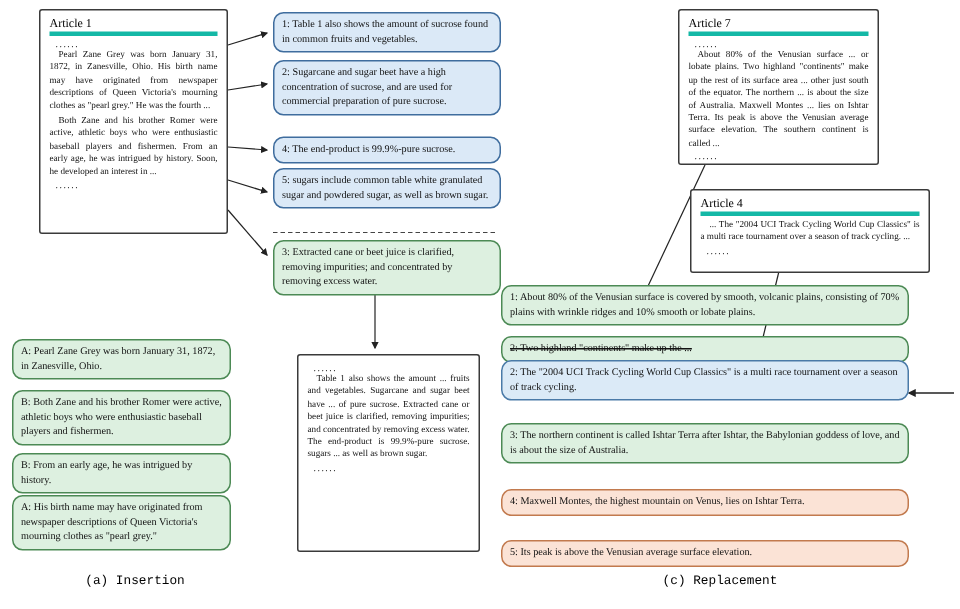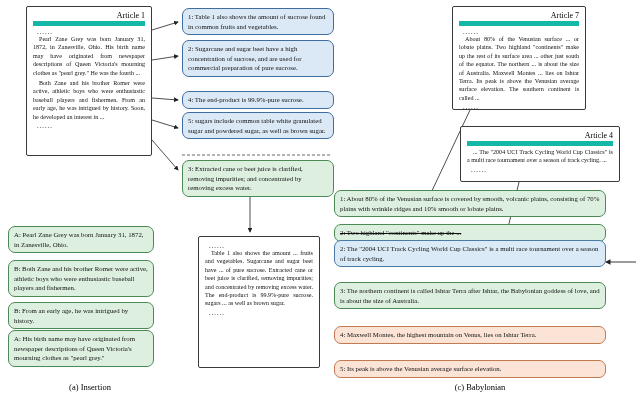--- a/index.html
+++ b/index.html
@@ -22,25 +22,25 @@
   .abs { position: absolute; box-sizing: border-box; }
 
   
   .article {
     background: #ffffff;
     border: 1px solid #3a3a3a;
     border-radius: 2px;
     padding: 4px 6px 4px 6px;
   }
   .article .title {
-    text-align: right;
+    text-align: left;
     font-size: 8px;
     font-weight: normal;
     margin-bottom: 2px;
-    border-bottom: 5px solid #14b8a6;
+    border-bottom: 3px solid #14b8a6;
     padding-bottom: 1px;
   }
   .article .body {
     font-size: 6.1px;
     line-height: 1.38;
     text-align: justify;
     text-indent: 6px;
     color: #111;
   }
   .article .dots {
@@ -68,20 +68,21 @@
   .strike {
     text-decoration: line-through;
     text-decoration-color: #111;
   }
 
   
   .caption {
     font-size: 8.5px;
     text-align: center;
     color: #000;
+    font-family: Liberation Mono, monospace;
   }
 
   svg.arrows {
     position: absolute;
     left: 0; top: 0;
     width: 640px; height: 406px;
     pointer-events: none;
   }
 </style>
 </head>
@@ -196,16 +197,16 @@
   </div>
 
   <div class="abs bubble orange" style="left:334px; top:360px; width:272px;">
     <span>5: Its peak is above the Venusian average surface elevation.</span>
   </div>
 
   <div class="abs caption" style="left:20px; top:382px; width:140px;">
     <span>(a) Insertion</span>
   </div>
   <div class="abs caption" style="left:400px; top:382px; width:160px;">
-    <span>(c) Babylonian</span>
+    <span>(c) Replacement</span>
   </div>
 
 </div>
 
 </body></html>

